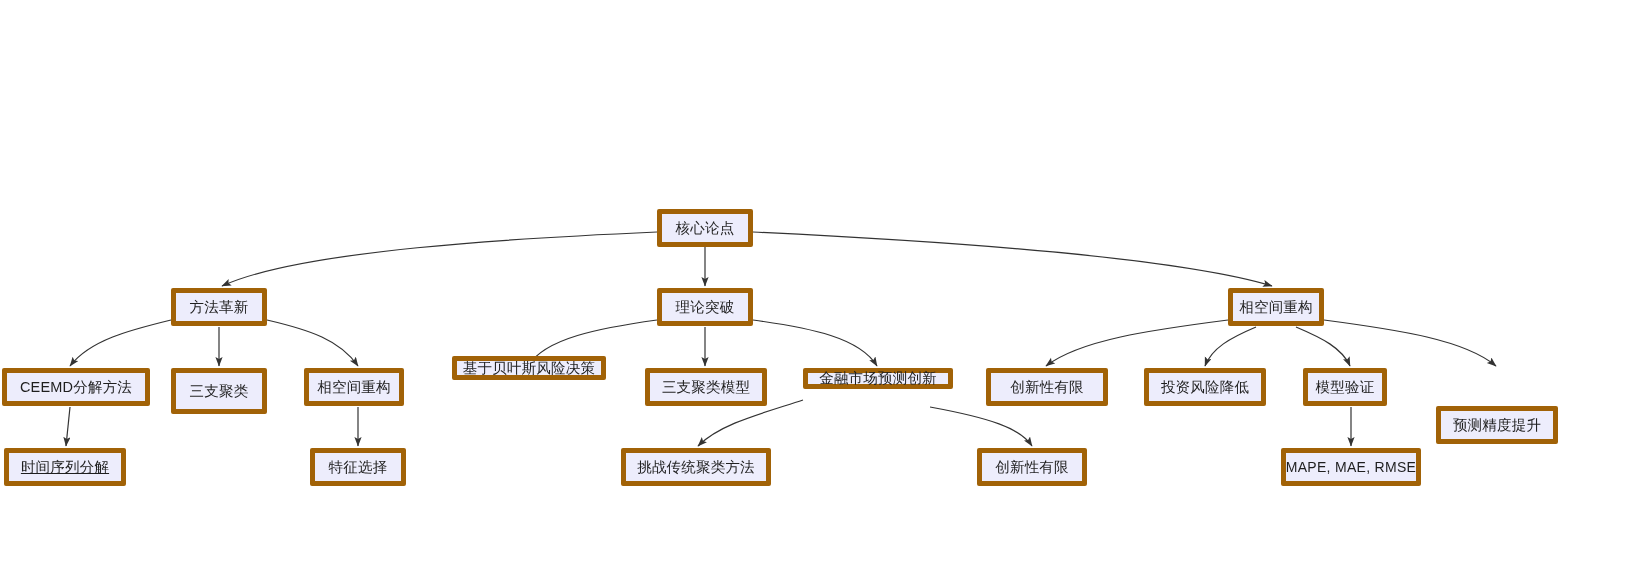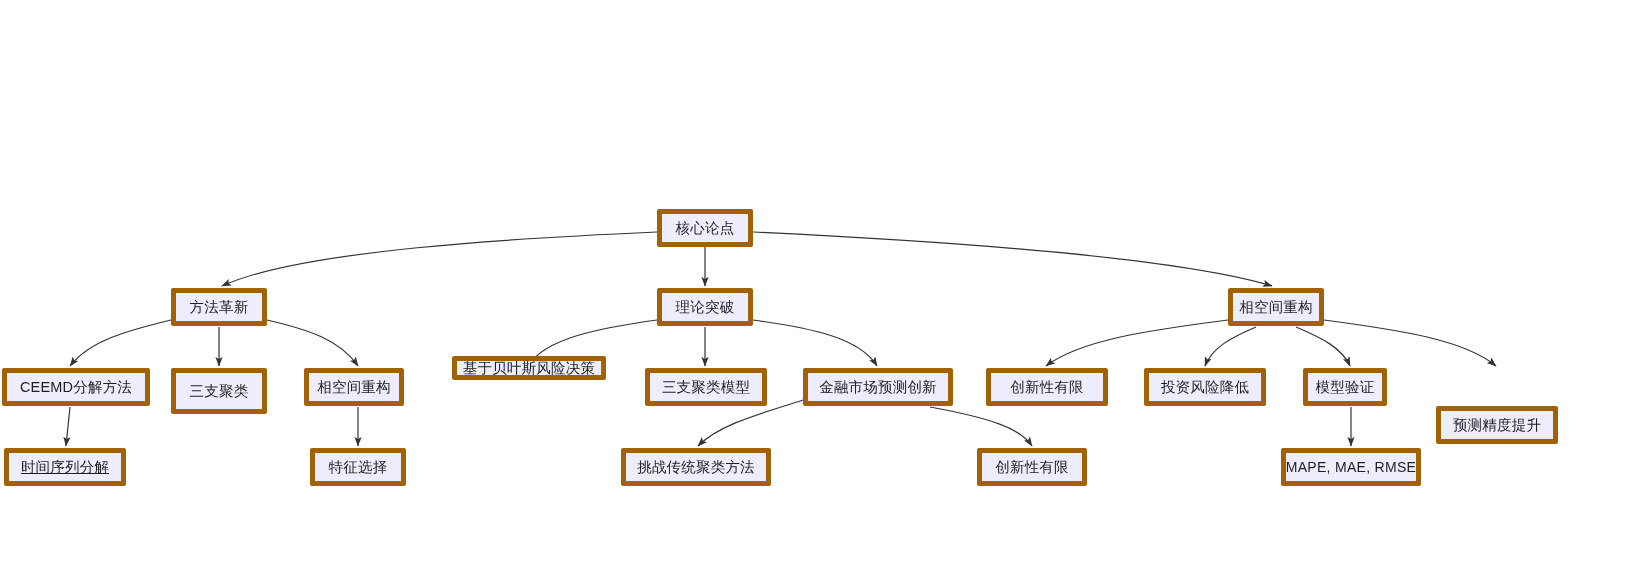--- a/index.html
+++ b/index.html
@@ -109,21 +109,21 @@
       </div>
       <div class="node" style="left: 304px; top: 368px; width: 100px; height: 38px;">
         <span class="node-label">相空间重构</span>
       </div>
       <div class="node" style="left: 452px; top: 356px; width: 154px; height: 24px;">
         <span class="node-label">基于贝叶斯风险决策</span>
       </div>
       <div class="node" style="left: 645px; top: 368px; width: 122px; height: 38px;">
         <span class="node-label">三支聚类模型</span>
       </div>
-      <div class="node" style="left: 803px; top: 368px; width: 150px; height: 38px; font-family: Liberation Serif, serif;">
+      <div class="node" style="left: 803px; top: 368px; width: 150px; height: 21px; font-family: Liberation Serif, serif;">
         <span class="node-label">金融市场预测创新</span>
       </div>
       <div class="node" style="left: 986px; top: 368px; width: 122px; height: 38px;">
         <span class="node-label">创新性有限</span>
       </div>
       <div class="node" style="left: 1144px; top: 368px; width: 122px; height: 38px;">
         <span class="node-label">投资风险降低</span>
       </div>
       <div class="node" style="left: 1303px; top: 368px; width: 84px; height: 38px;">
         <span class="node-label">模型验证</span>

